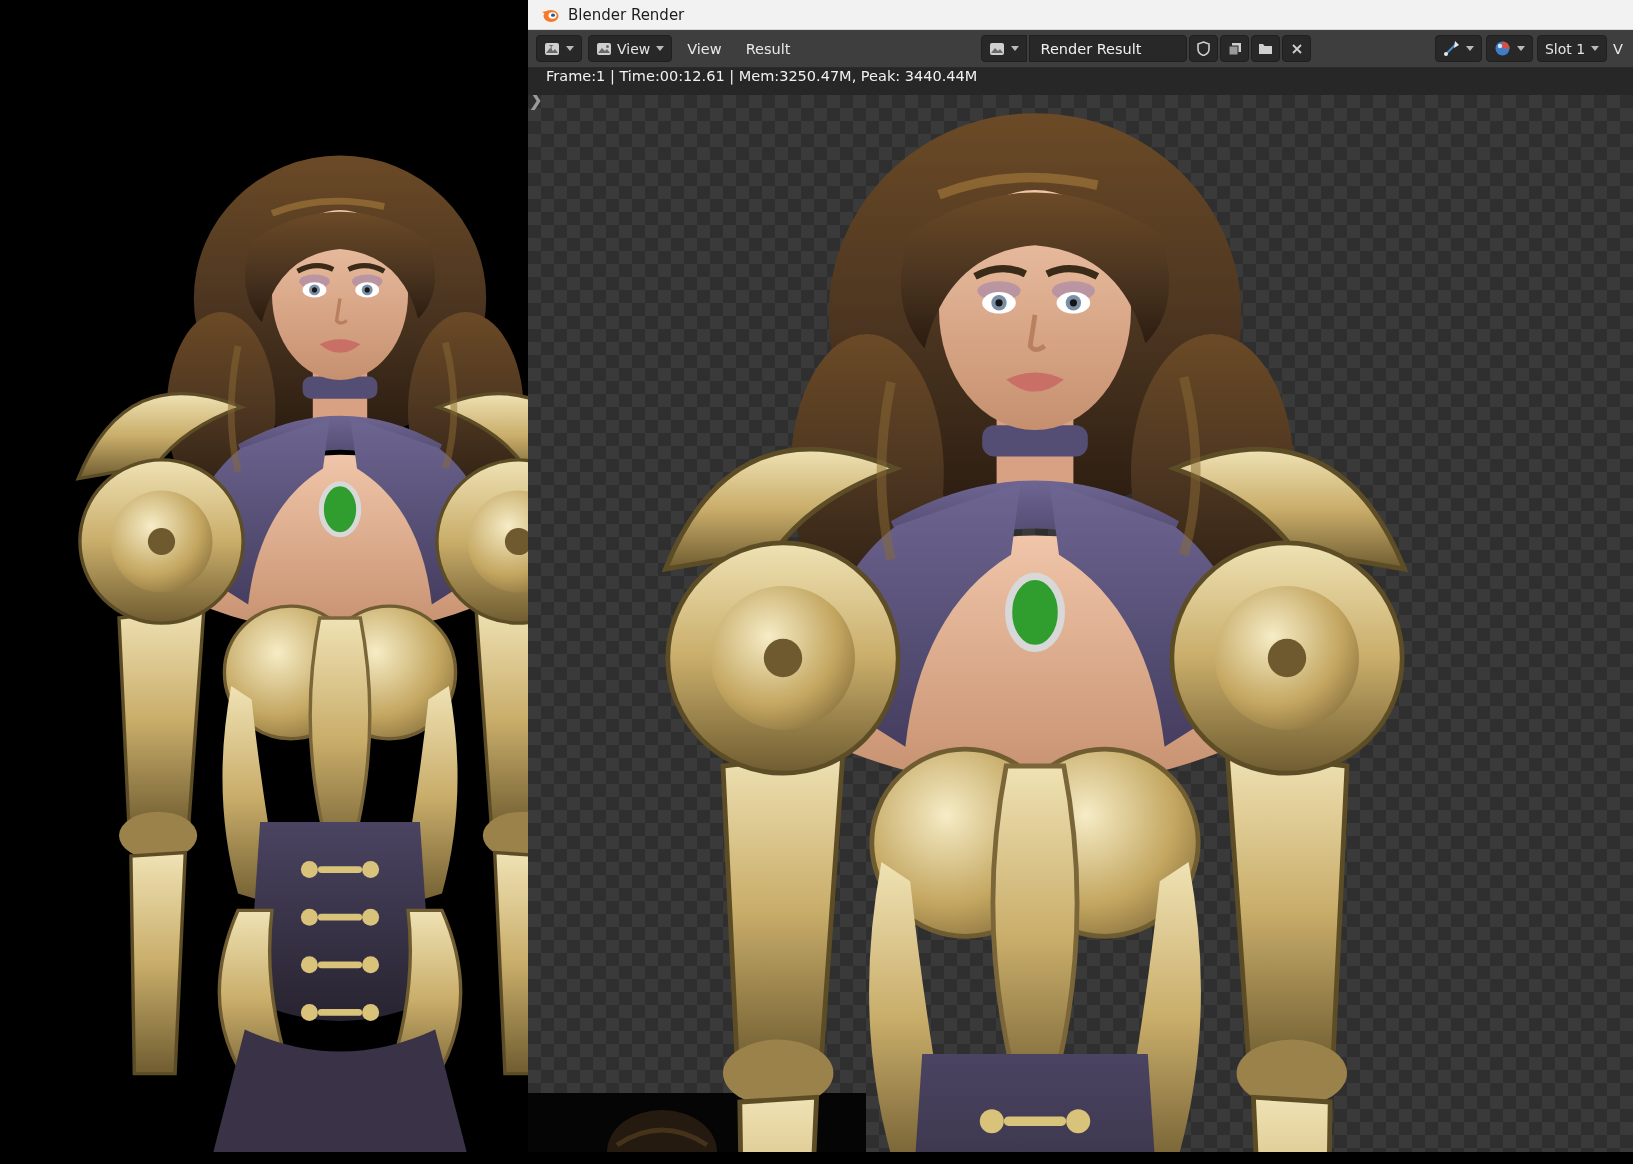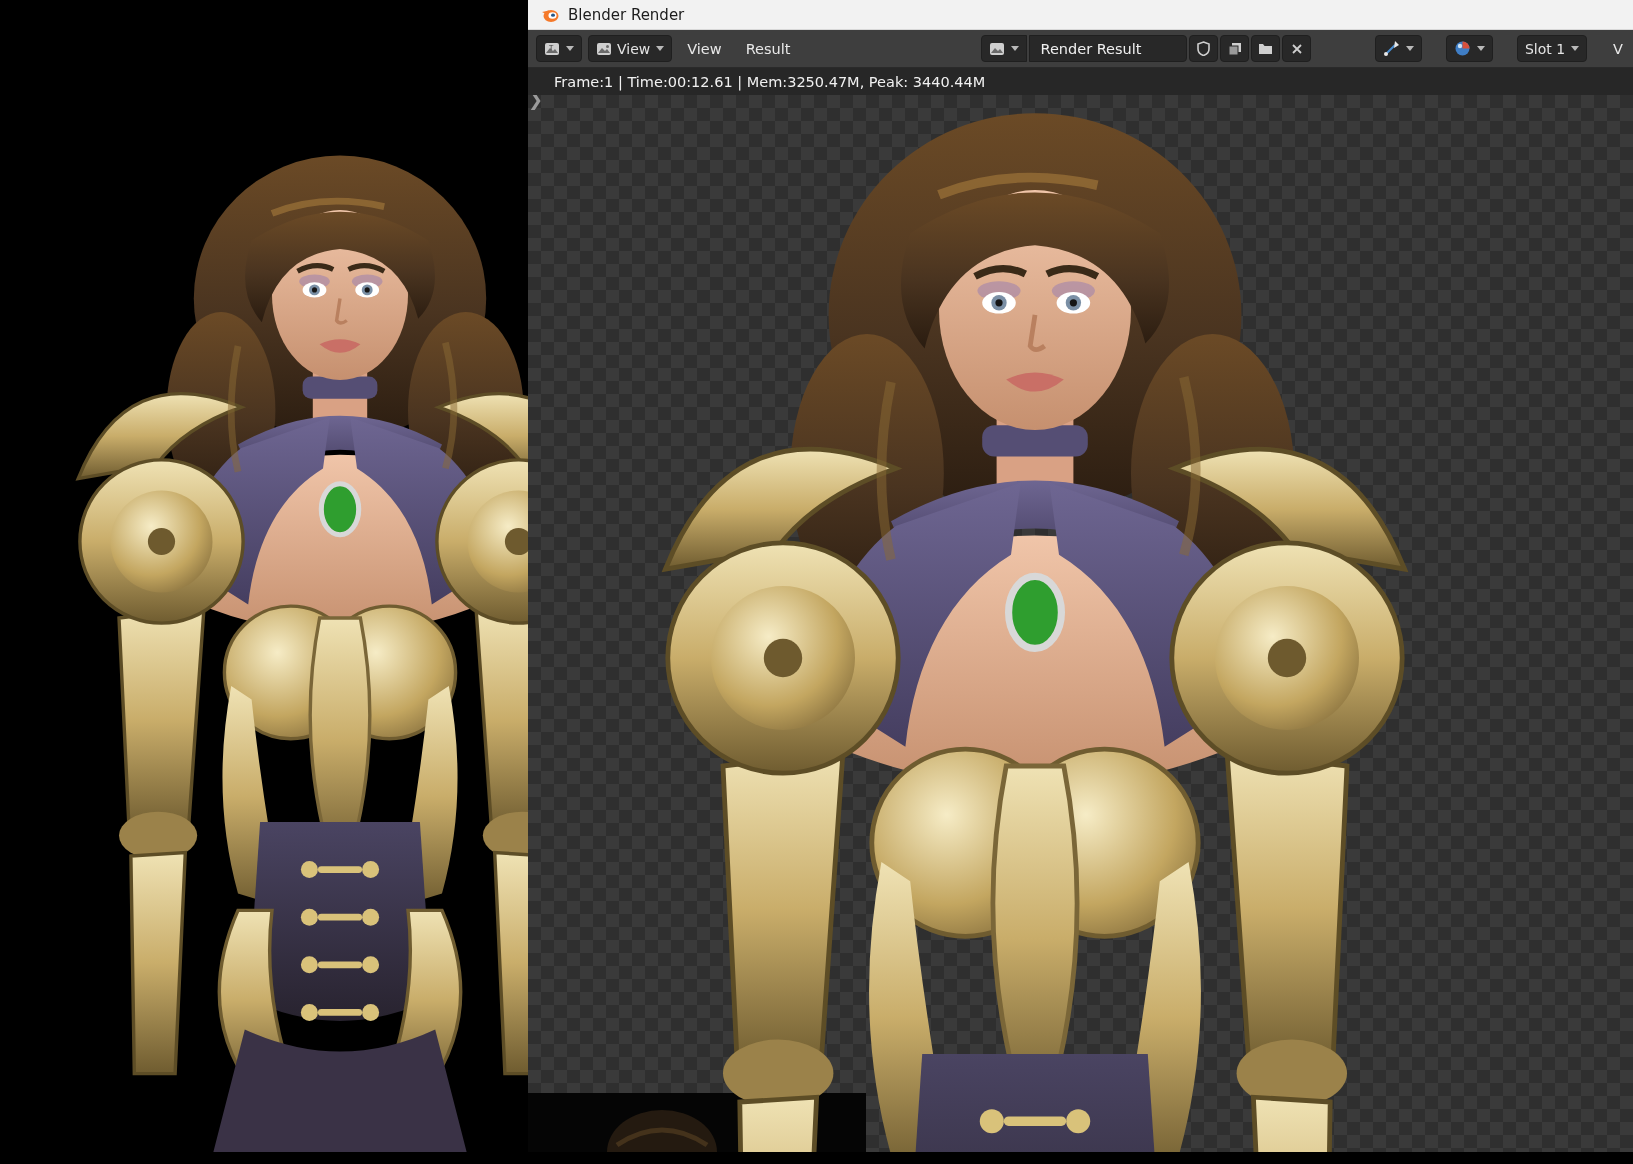--- a/index.html
+++ b/index.html
@@ -19,23 +19,23 @@
 
   .headerbar{position:absolute;left:0;top:30px;width:100%;height:38px;background:#3e3e3e;border-bottom:1px solid #2a2a2a;display:flex;align-items:center;padding:0 8px;gap:6px;overflow:hidden;white-space:nowrap;}
   .hbtn{background:#282828;border:1px solid #1f1f1f;border-radius:4px;height:27px;display:flex;align-items:center;gap:5px;padding:0 7px;color:#e4e4e4;font-size:14px;cursor:default;flex:0 0 auto;}
   .menu{color:#e8e8e8;font-size:14.5px;padding:0 9px;flex:0 0 auto;}
   .chev{width:9px;height:9px;display:inline-block;position:relative;flex:0 0 auto;}
   .chev::after{content:"";position:absolute;left:1px;top:2px;border-left:4px solid transparent;border-right:4px solid transparent;border-top:5px solid #b9b9b9;}
   .dbgroup{display:flex;align-items:center;gap:2px;flex:0 0 auto;}
   .dbfield{background:#282828;border:1px solid #1f1f1f;height:27px;display:flex;align-items:center;padding:8px 10px;color:#efefef;font-size:14.5px;min-width:158px;border-radius:0 4px 4px 0;}
   .sqbtn{background:#282828;border:1px solid #1f1f1f;border-radius:4px;width:29px;height:27px;display:flex;align-items:center;justify-content:center;color:#d6d6d6;flex:0 0 auto;}
   .spacer{flex:0 0 170px;}
-  .rightgrp{margin-left:auto;display:flex;align-items:center;gap:24px;flex:0 0 auto;}
-
-  .infobar{position:absolute;left:0;top:68px;width:100%;height:27px;background:#272727;display:flex;align-items:center;padding:0 26px;}
+  .rightgrp{margin-left:auto;display:flex;align-items:center;gap:4px;flex:0 0 auto;}
+
+  .infobar{position:absolute;left:0;top:68px;width:100%;height:27px;background:#272727;display:flex;align-items:flex-start;padding:0 18px;}
   .infobar .txt{color:#f1f1f1;font-size:14.5px;}
 
   .render-area{position:absolute;left:0;top:95px;width:100%;height:1069px;overflow:hidden;
     background:repeating-conic-gradient(#3a3a3a 0% 25%, #2f2f2f 0% 50%) 0 0/26px 26px;}
   .fig-right{position:absolute;left:3px;top:-49px;width:1008px;height:1488px;}
   .outside-strip{position:absolute;left:0;top:998px;width:338px;height:71px;background:#050505;}
   .peek-head{position:absolute;left:75px;top:1002px;width:118px;height:70px;}
   .expand-arrow{position:absolute;left:0px;top:-4px;color:#9a9a9a;font-size:18px;line-height:18px;}
 
   svg{display:block;}

